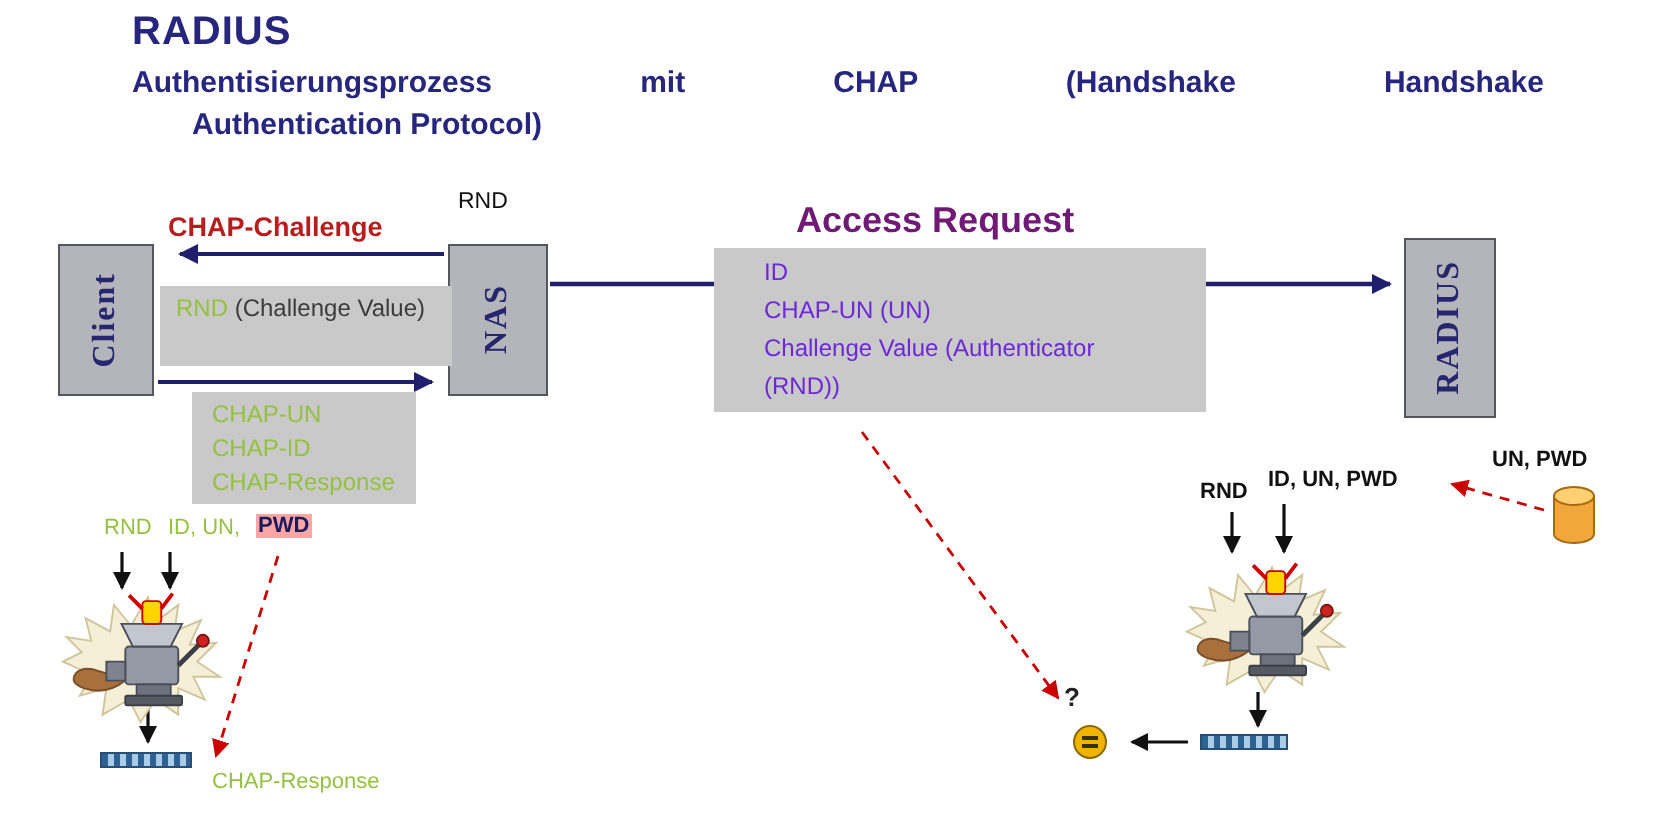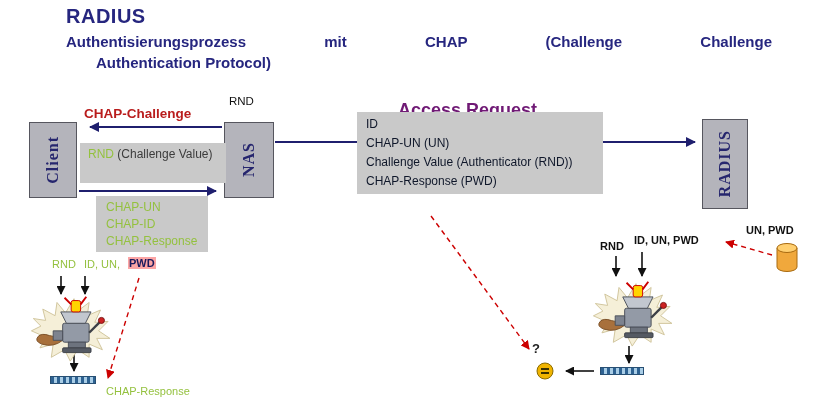--- a/index.html
+++ b/index.html
@@ -22,21 +22,21 @@
   .node span { writing-mode:vertical-rl; transform:rotate(180deg);
                font-family:"Liberation Serif", serif; font-weight:bold; font-size:16px;
                color:#26266e; letter-spacing:1px; }
   .client-node { left:29px;  top:122px; width:48px; height:76px; }
   .nas-node    { left:224px; top:122px; width:50px; height:76px; }
   .radius-node { left:702px; top:119px; width:46px; height:90px; }
 
   .gbox { background:#c9c9c9; }
   .challenge-box { left:80px;  top:143px; width:146px; height:40px; padding:3px 8px; font-size:12px; line-height:16px; }
   .chap-box      { left:96px;  top:196px; width:112px; height:56px; padding:3px 10px; font-size:12px; line-height:17px; }
-  .request-box   { left:357px; top:112px; width:246px; height:82px; padding:3px 9px; font-size:12px; line-height:19px; color:#0f172a; }
+  .request-box   { left:357px; top:124px; width:246px; height:82px; padding:3px 25px; font-size:12px; line-height:19px; color:#6d28d9; }
 
   .green    { color:#94c13f; }
   .darktext { color:#3c3c3c; }
 
   .chapch       { left:84px;  top:106px; font-size:13.5px; font-weight:bold; color:#b91c1c; }
   .rnd-nas      { left:229px; top:95px;  font-size:11.5px; color:#111; }
   .access-title { left:398px; top:100px; font-family:Liberation Sans, sans-serif; font-size:18px; font-weight:bold; color:#701a75; }
 
   .small { font-size:11px; }
   .hl { background:#fca5a5; color:#1b1b5e; font-weight:bold; padding:0 1px; }
@@ -91,21 +91,21 @@
     <line x1="642" y1="252" x2="642" y2="276" stroke="#111" stroke-width="1.6" marker-end="url(#mBlack)"></line>
     <line x1="629" y1="346" x2="629" y2="363" stroke="#111" stroke-width="1.6" marker-end="url(#mBlack)"></line>
     <line x1="594" y1="371" x2="566" y2="371" stroke="#111" stroke-width="1.6" marker-end="url(#mBlack)"></line>
 
     <line x1="139" y1="278" x2="108" y2="378" stroke="#cc0000" stroke-width="1.4" stroke-dasharray="5,4" marker-end="url(#mRed)"></line>
     <line x1="431" y1="216" x2="529" y2="349" stroke="#cc0000" stroke-width="1.4" stroke-dasharray="5,4" marker-end="url(#mRed)"></line>
     <line x1="772" y1="255" x2="726" y2="242" stroke="#cc0000" stroke-width="1.4" stroke-dasharray="5,4" marker-end="url(#mRed)"></line>
   </svg>
 
   <div class="abs title">RADIUS</div>
-  <div class="abs sub1">Authentisierungsprozess mit CHAP (Challenge Challenge</div>
+  <div class="abs sub1">Authentisierungsprozess mit CHAP (Handshake Handshake</div>
   <div class="abs sub2">Authentication Protocol)</div>
 
   <div class="abs chapch">CHAP-Challenge</div>
   <div class="abs rnd-nas">RND</div>
   <div class="abs access-title">Access Request</div>
 
   <div class="abs node client-node">
     <span>Client</span>
   </div>
   <div class="abs node nas-node">
@@ -123,21 +123,20 @@
   <div class="abs gbox chap-box">
     <div class="green">CHAP-UN</div>
     <div class="green">CHAP-ID</div>
     <div class="green">CHAP-Response</div>
   </div>
 
   <div class="abs gbox request-box">
     <div>ID</div>
     <div>CHAP-UN (UN)</div>
     <div>Challenge Value (Authenticator (RND))</div>
-    <div>CHAP-Response (PWD)</div>
   </div>
 
   <div class="abs small green lbl-left-rnd">RND</div>
   <div class="abs small green lbl-left-idun">ID, UN,</div>
   <div class="abs small lbl-left-pwd"><span class="hl">PWD</span></div>
   <div class="abs small green lbl-out-left">CHAP-Response</div>
 
   <div class="abs small lbl-right-rnd">RND</div>
   <div class="abs small lbl-right-iup">ID, UN, PWD</div>
   <div class="abs small lbl-db">UN, PWD</div>

